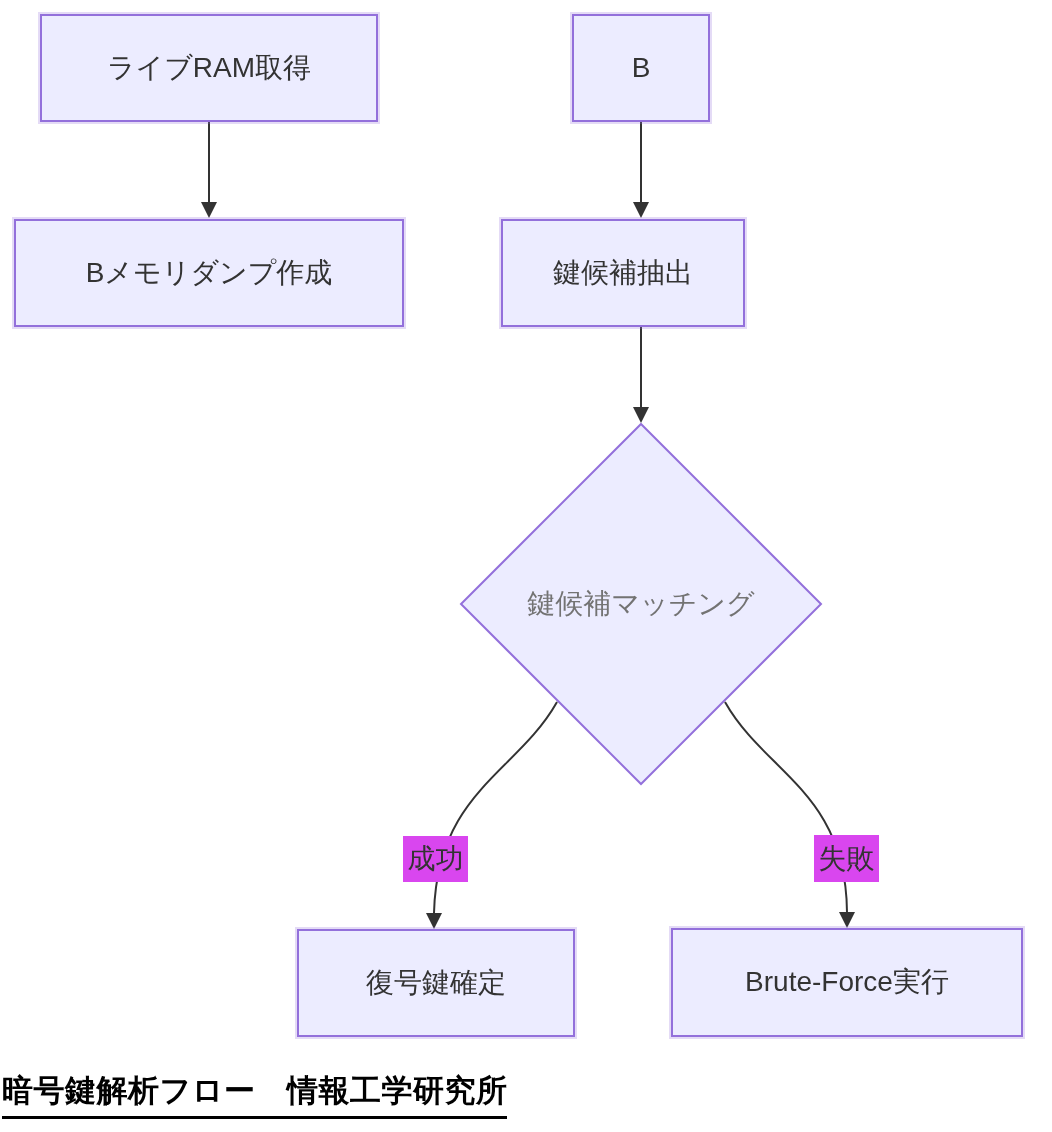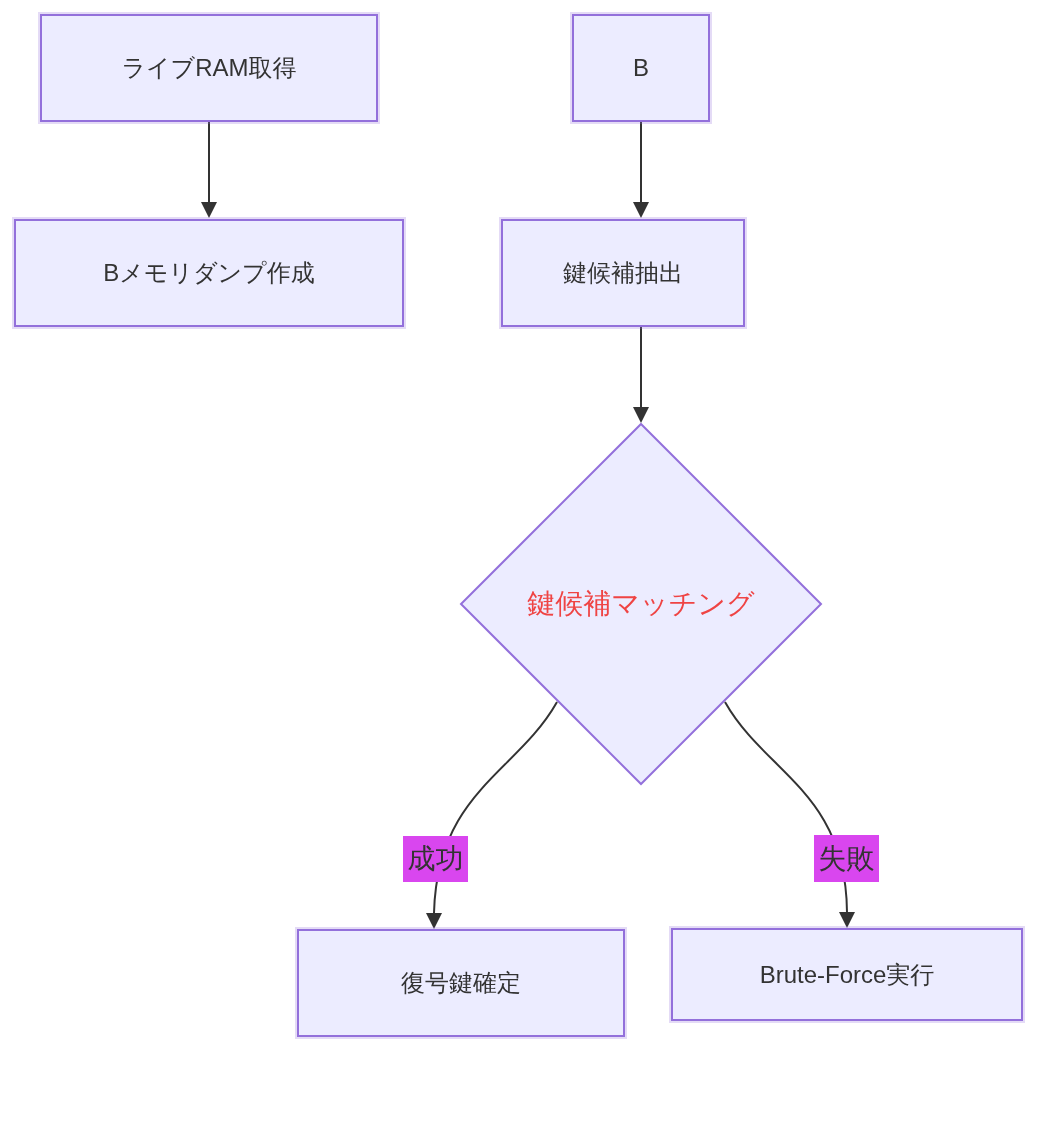--- a/index.html
+++ b/index.html
@@ -24,32 +24,32 @@
   }
   .node {
     position: absolute;
     box-sizing: border-box;
     background: #ECECFF;
     border: 2px solid #9370DB;
     box-shadow: 0 0 0 2px rgba(147, 112, 219, 0.25);
     display: flex;
     align-items: center;
     justify-content: center;
-    font-size: 24px;
+    font-size: 28px;
     color: #333333;
     text-align: center;
     line-height: 1.3;
   }
   .diamond-label {
     position: absolute;
     display: flex;
     align-items: center;
     justify-content: center;
     font-size: 28px;
-    color: #ef4444;
+    color: #737373;
     text-align: center;
     background: transparent;
   }
   .edge-label {
     position: absolute;
     background: #d946ef;
     color: #333333;
     font-size: 28px;
     line-height: 1.2;
     padding: 6px 4px;
@@ -108,30 +108,31 @@
   </div>
 
   <div class="node" style="left:501px; top:219px; width:244px; height:108px;">
     <span>鍵候補抽出</span>
   </div>
 
   <div class="diamond-label" style="left:481px; top:574px; width:320px; height:60px;">
     <span>鍵候補マッチング</span>
   </div>
 
-  <div class="node" style="left:297px; top:929px; width:328px; height:108px;">
+  <div class="node" style="left:297px; top:929px; width:278px; height:108px;">
     <span>復号鍵確定</span>
   </div>
 
-  <div class="node" style="left:671px; top:928px; width:352px; height:93px;">
+  <div class="node" style="left:671px; top:928px; width:352px; height:109px;">
     <span>Brute-Force実行</span>
   </div>
 
   <div class="edge-label" style="left:403px; top:836px; min-width:57px; height:34px;">
     <span>成功</span>
   </div>
 
   <div class="edge-label" style="left:814px; top:835px; min-width:57px; height:35px;text-align:right;">
     <span>失敗</span>
   </div>
 
+  <div class="caption">暗号鍵解析フロー　情報工学研究所</div>
 
 </div>
 
 </body></html>

